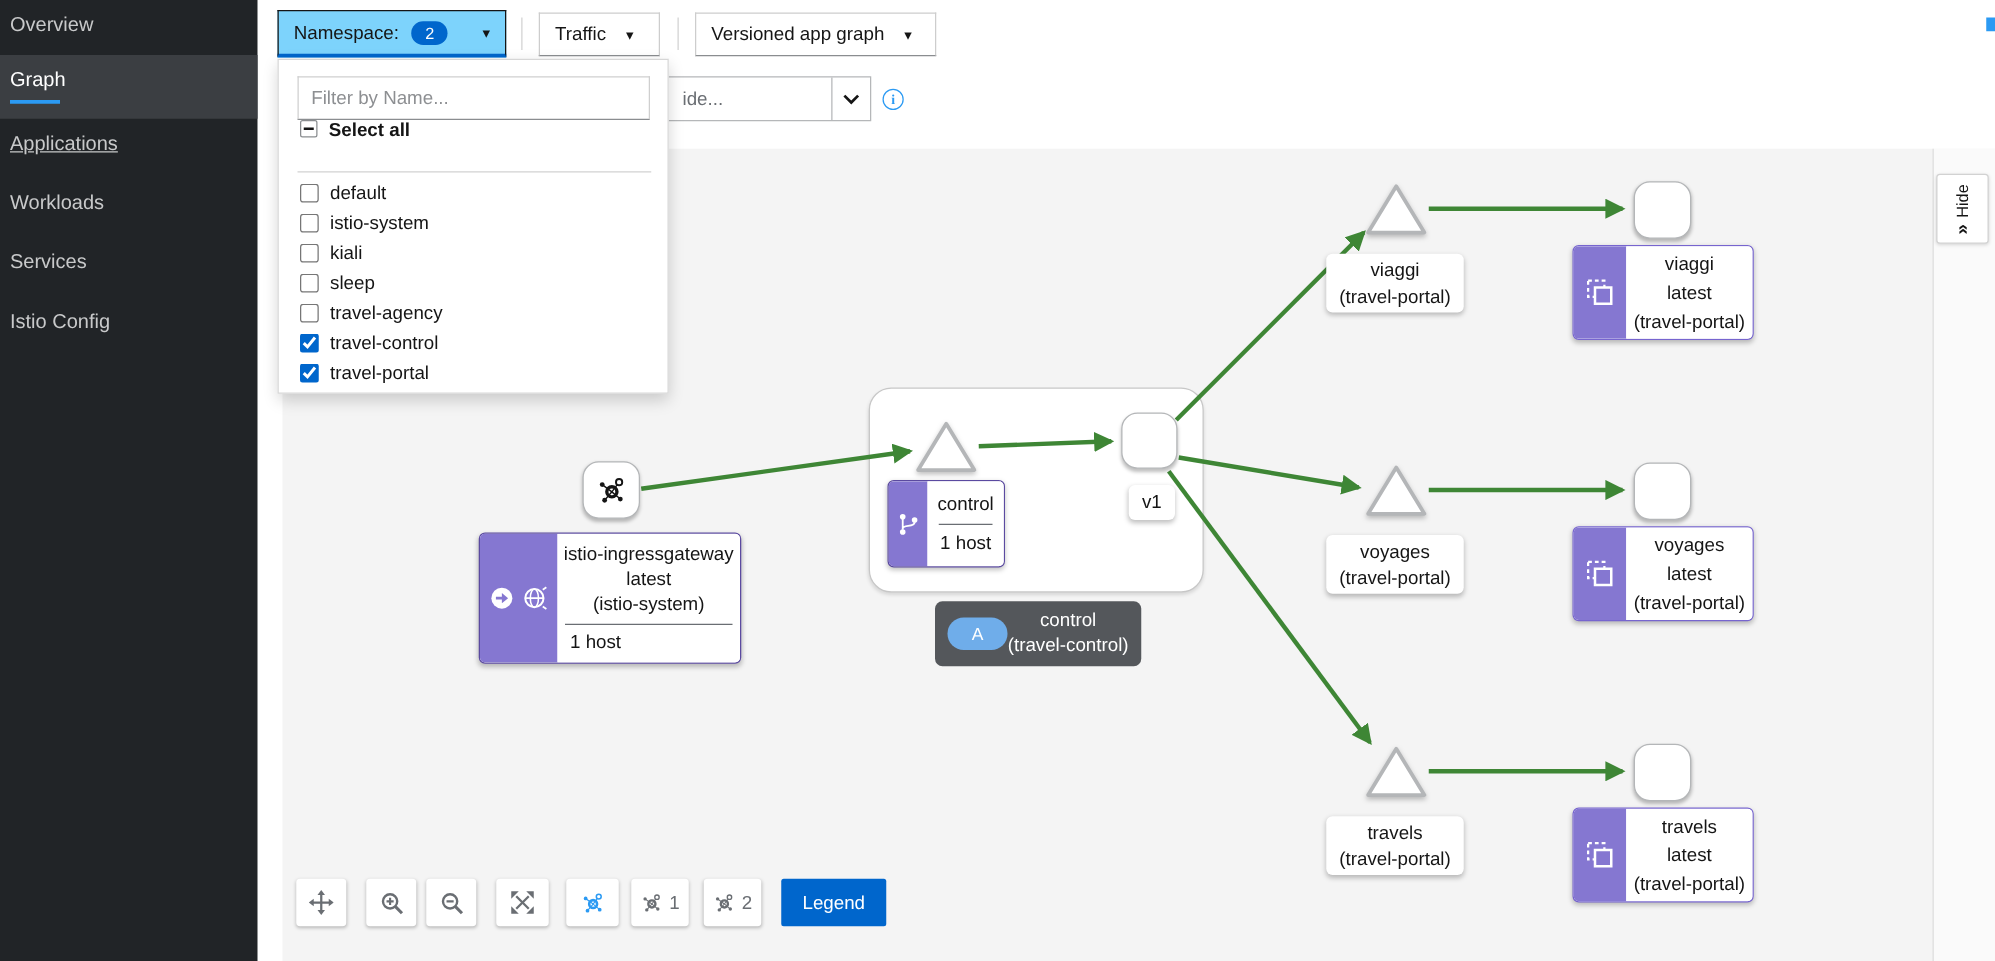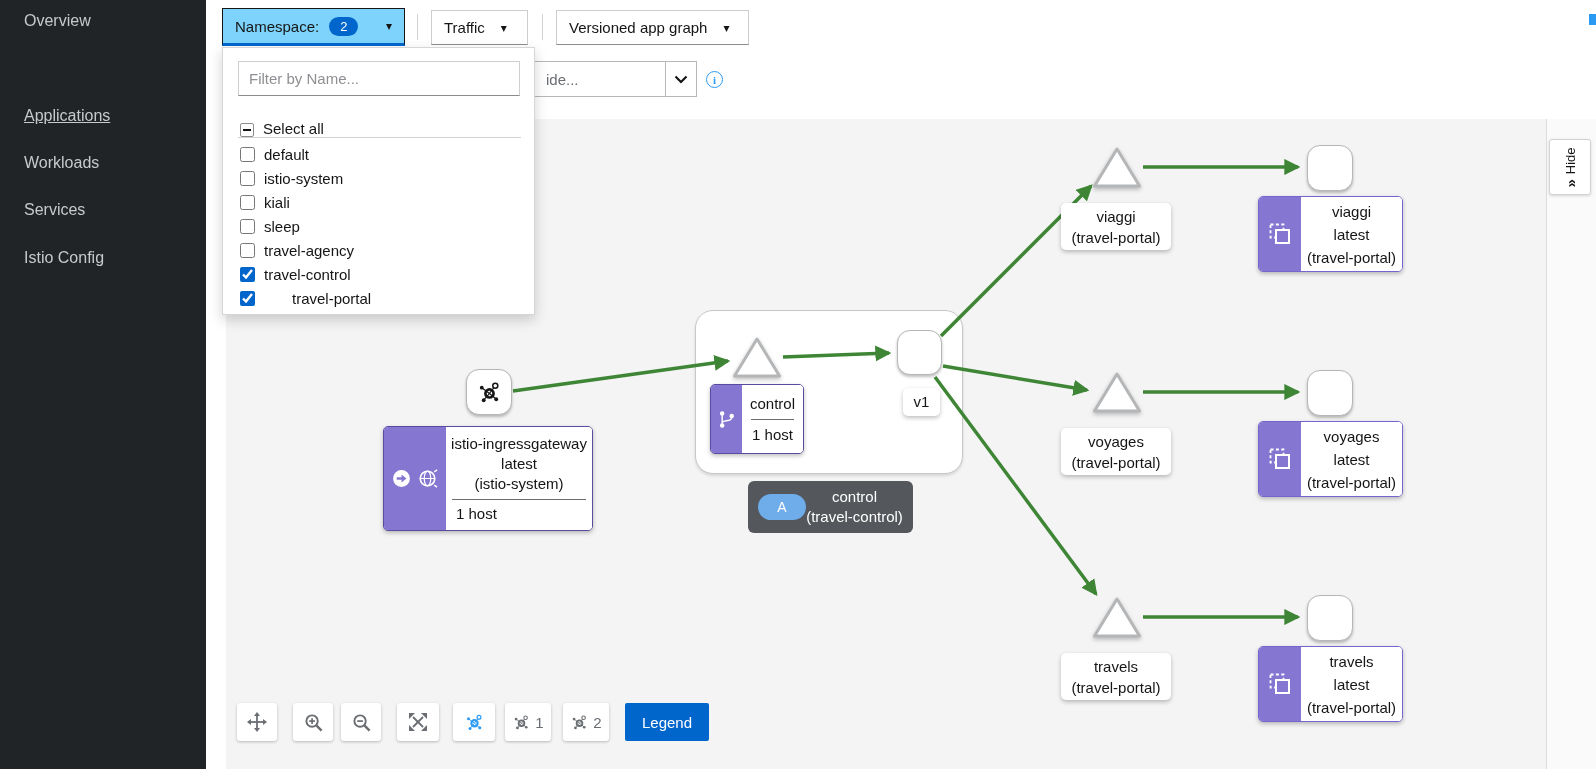--- a/index.html
+++ b/index.html
@@ -1,21 +1,21 @@
 <!DOCTYPE html>
 <html><head>
 <meta charset="utf-8">
 <style>
   html,body{margin:0;padding:0;width:1596px;height:769px;overflow:hidden;
     font-family:"Liberation Sans",sans-serif;background:#ffffff;position:relative;}
   *{box-sizing:border-box;}
 
   
   .sidebar{position:absolute;left:0;top:0;width:206px;height:769px;background:#212427;z-index:40;}
-  .nav-item{position:absolute;left:0;width:100%;padding-left:24px;font-size:16px;color:#c8c9ca;cursor:pointer;}
+  .nav-item{position:absolute;left:0;width:100%;padding-left:8px;font-size:16px;color:#c8c9ca;cursor:pointer;}
   .nav-item.active-block{background:#3b3e42;height:51px;display:flex;flex-direction:column;justify-content:center;}
   .nav-item.active-block .nav-label{color:#ffffff;}
   .nav-underline{width:40px;height:3px;background:#2b9af3;margin-top:6px;}
 
   
   .graph-panel{position:absolute;left:226px;top:119px;right:0;bottom:0;background:#f4f4f4;z-index:0;}
   .right-strip{position:absolute;left:1546px;top:119px;width:50px;bottom:0;background:#fafafa;border-left:1px solid #dcdcdc;z-index:1;}
 
   
   .tb-row{position:absolute;z-index:10;}
@@ -38,21 +38,21 @@
     color:#2b9af3;font-size:11px;font-weight:bold;font-family:"Liberation Serif",serif;
     display:flex;align-items:center;justify-content:center;z-index:5;cursor:pointer;}
   .clipped-icon{position:absolute;left:1589px;top:14px;width:7px;height:11px;background:#2b9af3;z-index:6;}
 
   
   .ns-dropdown{position:absolute;left:222px;top:47px;width:313px;height:268px;background:#fff;
     border:1px solid #d6d6d6;box-shadow:0 5px 12px rgba(0,0,0,0.18);z-index:30;}
   .ns-filter{position:absolute;left:15px;top:13px;width:282px;height:35px;border:1px solid #cfcfcf;
     border-bottom-color:#8a8d90;font-size:15px;color:#151515;padding:0 10px;font-family:"Liberation Sans",sans-serif;}
   .ns-filter::placeholder{color:#8d8f92;}
-  .ns-selectall{position:absolute;left:17px;top:72px;display:flex;align-items:flex-end;cursor:pointer;}
+  .ns-selectall{position:absolute;left:17px;top:48px;display:flex;align-items:flex-start;cursor:pointer;font-weight:bold;}
   .indet-box{width:14px;height:14px;border:1px solid #8a8d90;border-radius:2px;background:#fff;
     display:flex;align-items:center;justify-content:center;}
   .indet-box .bar{width:8px;height:2px;background:#151515;}
   .ns-selectall .lbl{font-size:15px;color:#151515;margin-left:9px;}
   .ns-div{position:absolute;left:15px;right:13px;top:89px;height:1px;background:#d2d2d2;}
   .ns-item{position:absolute;left:17px;display:flex;align-items:center;cursor:pointer;}
   .ns-item input{width:15px;height:15px;accent-color:#0066cc;margin:0;}
   .ns-item .lbl{font-size:15px;color:#151515;margin-left:9px;}
 
   
@@ -110,20 +110,24 @@
   .hide-tab .chev{font-size:15px;font-weight:bold;}
 </style>
 </head>
 <body>
 
 <div class="graph-panel"></div>
 <div class="right-strip"></div>
 
 <div class="sidebar">
   <div class="nav-item" style="top:12px;"><span class="nav-label">Overview</span></div>
+  <div class="nav-item active-block" style="top:44px;">
+    <span class="nav-label">Graph</span>
+    <span class="nav-underline"></span>
+  </div>
   <div class="nav-item" style="top:107px;text-decoration:underline;"><span class="nav-label">Applications</span></div>
   <div class="nav-item" style="top:154px;"><span class="nav-label">Workloads</span></div>
   <div class="nav-item" style="top:201px;"><span class="nav-label">Services</span></div>
   <div class="nav-item" style="top:249px;"><span class="nav-label">Istio Config</span></div>
 </div>
 
 <div class="tb-row ns-btn">
   <span class="lbl">Namespace:</span>
   <span class="count-badge">2</span>
   <span class="caret">▾</span>
@@ -178,21 +182,21 @@
     <span class="lbl">sleep</span>
     </div>
   <div class="ns-item" style="top:194px;">
     <input type="checkbox" style="">
     <span class="lbl">travel-agency</span>
     </div>
   <div class="ns-item" style="top:218px;">
     <input type="checkbox" checked="" style="">
     <span class="lbl">travel-control</span>
     </div>
-  <div class="ns-item" style="top:242px;gap:28px;">
+  <div class="ns-item" style="top:242px;">
     <input type="checkbox" checked="" style="">
     <span class="lbl">travel-portal</span>
     </div>
 </div>
 
 <div class="group-box"></div>
 
 <svg class="edges">
   <defs>
     <marker id="arr" viewBox="0 0 10 10" refX="8.5" refY="5" markerWidth="4.6" markerHeight="4.6" orient="auto">

